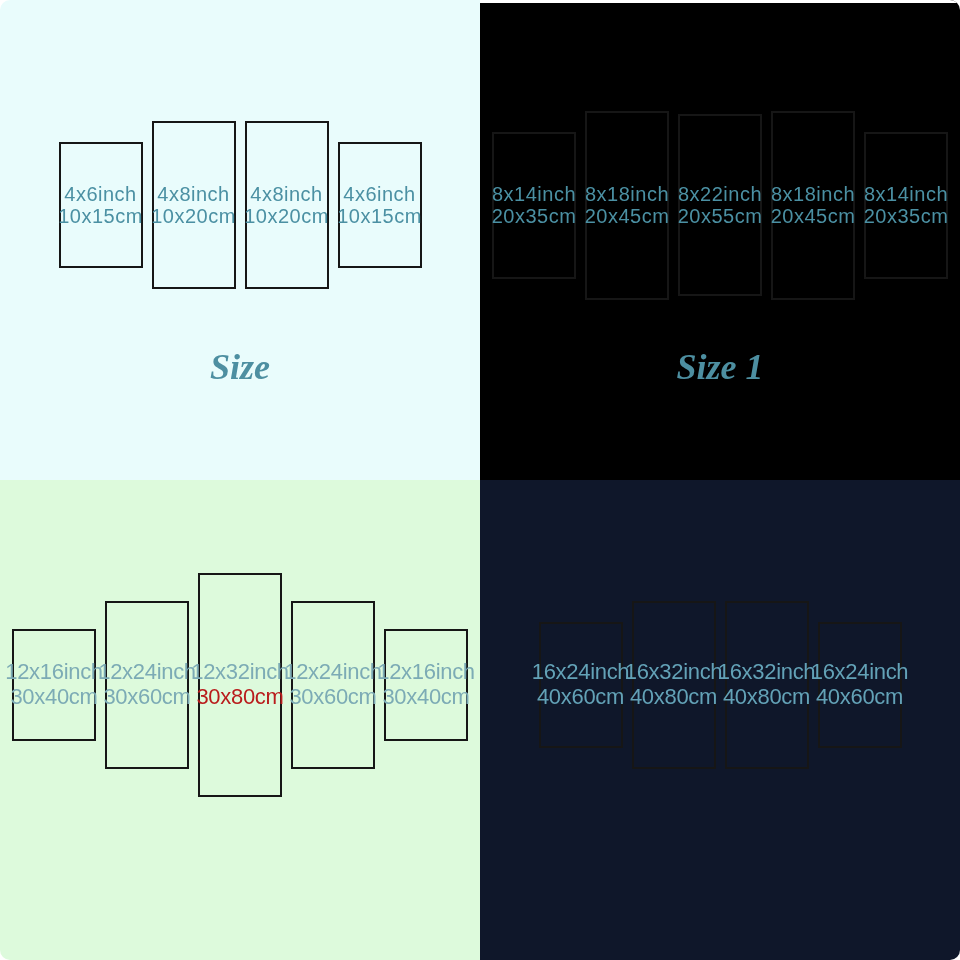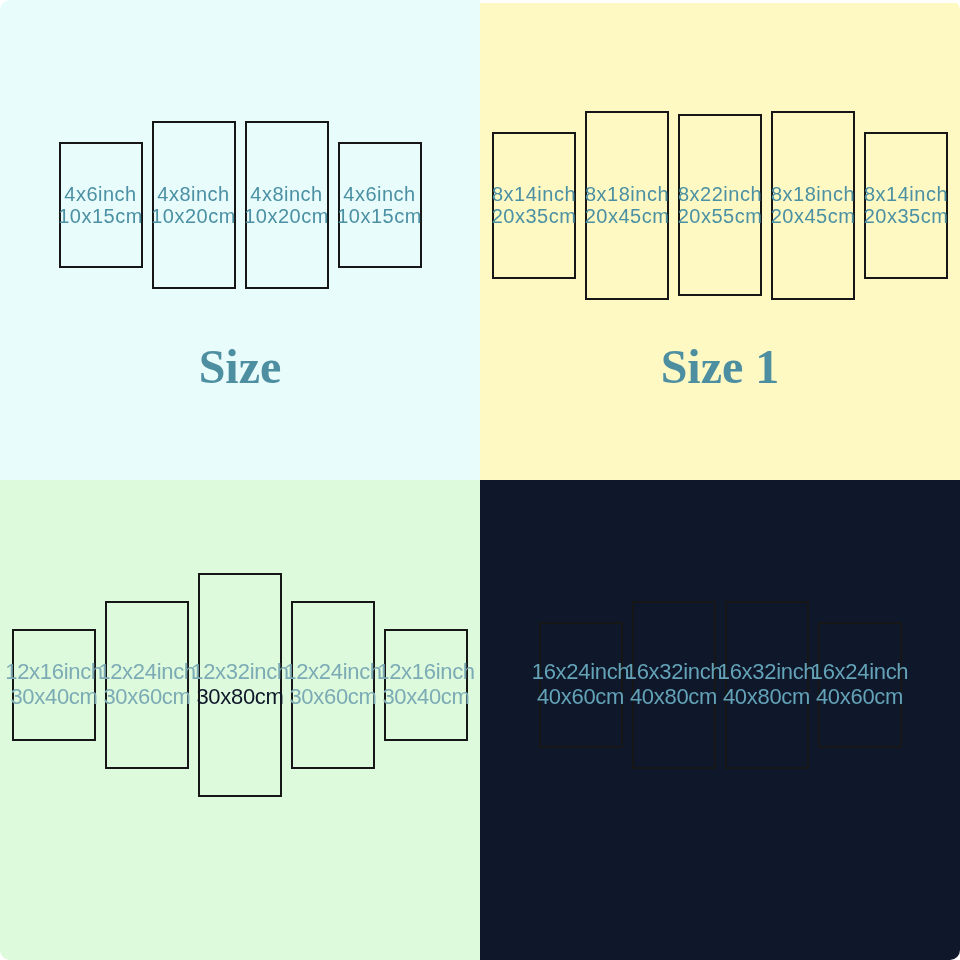--- a/index.html
+++ b/index.html
@@ -58,23 +58,24 @@
     line-height:1.12;
     letter-spacing:-0.3px;
   }
   .size-title{
     position:absolute;
     top:341px;left:0;right:0;
     margin:0;
     text-align:center;
     font-family:"Liberation Serif", serif;
     font-weight:bold;
-    font-size:48px;
+    font-size:36px;
     line-height:52px;
     letter-spacing:0px;
+    font-style:italic;
   }
 </style>
 </head>
 <body>
 
 <div class="sheet">
 
   <section class="quadrant label-style-a" style="background: rgb(233, 252, 252);">
     <div class="panels-row">
         <div class="panel" style="border-color: rgb(22, 22, 22); height: 126px;">
@@ -90,21 +91,21 @@
           <span style="color: rgb(75, 144, 163);">10x20cm</span>
         </div>
         <div class="panel" style="border-color: rgb(22, 22, 22); height: 126px;">
           <span style="color: rgb(75, 144, 163);">4x6inch</span>
           <span style="color: rgb(75, 144, 163);">10x15cm</span>
         </div>
       </div>
     <h2 class="size-title" style="color: rgb(77, 143, 161);">Size</h2>
   </section>
 
-  <section class="quadrant label-style-a white-top-edge" style="background: #fef9c3;">
+  <section class="quadrant label-style-a white-top-edge" style="background: #000000;">
     <div class="panels-row">
         <div class="panel" style="border-color: rgb(22, 22, 22); height: 147px;">
           <span style="color: rgb(75, 144, 163);">8x14inch</span>
           <span style="color: rgb(75, 144, 163);">20x35cm</span>
         </div>
         <div class="panel" style="border-color: rgb(22, 22, 22); height: 189px;">
           <span style="color: rgb(75, 144, 163);">8x18inch</span>
           <span style="color: rgb(75, 144, 163);">20x45cm</span>
         </div>
         <div class="panel" style="border-color: rgb(22, 22, 22); height: 182px;">
@@ -128,21 +129,21 @@
         <div class="panel" style="border-color: rgb(22, 22, 22); height: 112px;">
           <span style="color: rgb(124, 171, 181);">12x16inch</span>
           <span style="color: rgb(124, 171, 181);">30x40cm</span>
         </div>
         <div class="panel" style="border-color: rgb(22, 22, 22); height: 168px;">
           <span style="color: rgb(124, 171, 181);">12x24inch</span>
           <span style="color: rgb(124, 171, 181);">30x60cm</span>
         </div>
         <div class="panel" style="border-color: rgb(22, 22, 22); height: 224px;">
           <span style="color: rgb(124, 171, 181);">12x32inch</span>
-          <span style="color: #0f172a;">30x80cm</span>
+          <span style="color: #b91c1c;">30x80cm</span>
         </div>
         <div class="panel" style="border-color: rgb(22, 22, 22); height: 168px;">
           <span style="color: rgb(124, 171, 181);">12x24inch</span>
           <span style="color: rgb(124, 171, 181);">30x60cm</span>
         </div>
         <div class="panel" style="border-color: rgb(22, 22, 22); height: 112px;">
           <span style="color: rgb(124, 171, 181);">12x16inch</span>
           <span style="color: rgb(124, 171, 181);">30x40cm</span>
         </div>
       </div>

